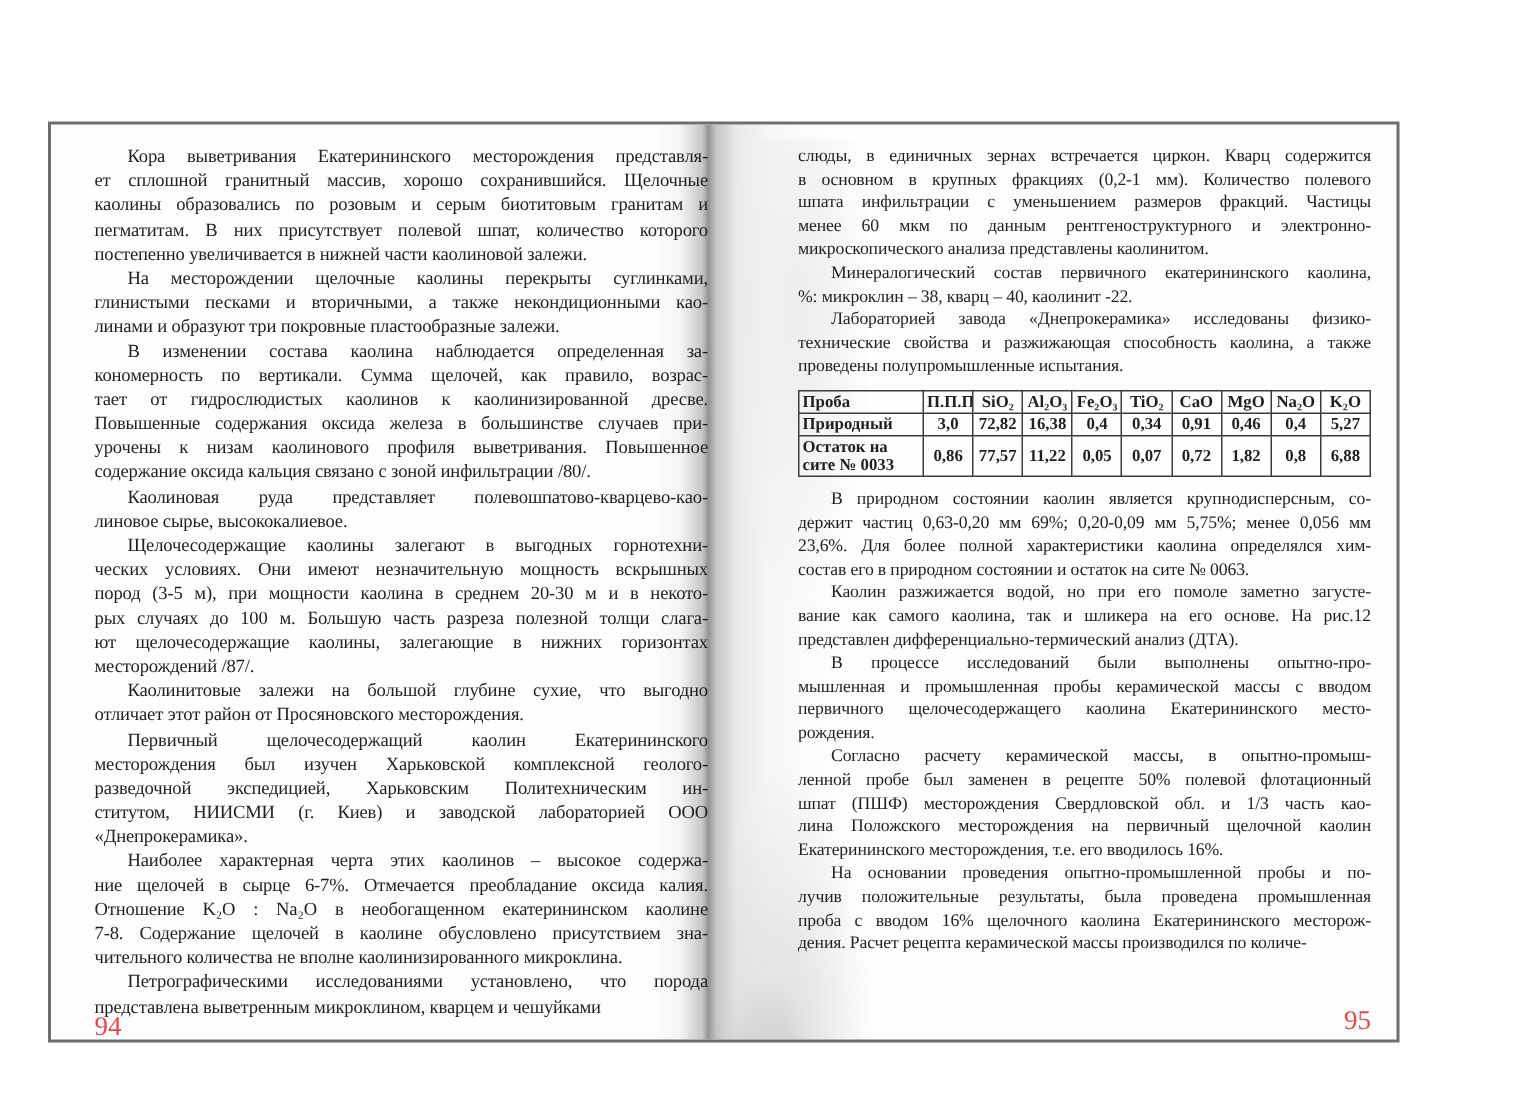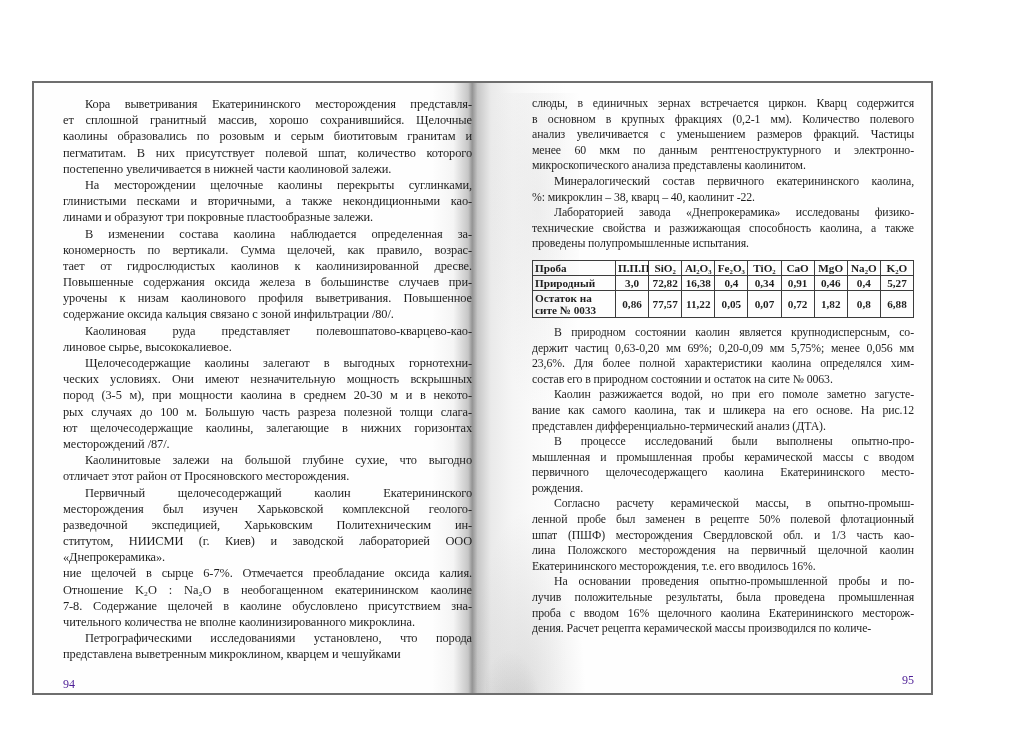--- a/index.html
+++ b/index.html
@@ -80,22 +80,22 @@
     vertical-align: middle;
     color: #1f1f1f;
     overflow: hidden;
   }
   table.chem-table th:first-child, table.chem-table td:first-child {
     width: 78px; text-align: left;
   }
 
   
   .pageno {
-    position: absolute; color: #4c1d95;
-    font-size: 12px; line-height: 14px;
+    position: absolute; color: #ef4444;
+    font-size: 18px; line-height: 14px;
   }
   .pageno-left  { left: 29px;  top: 594px; }
   .pageno-right { left: 498px; top: 590px; width: 382px; text-align: right; }
 </style>
 </head>
 <body>
 
 <div class="canvas">
   <div class="scan">
     <div class="gutter"></div>
@@ -141,35 +141,36 @@
           <div class="line last">отличает этот район от Просяновского месторождения.</div>
         </div>
         <div class="para">
           <div class="line indent">Первичный щелочесодержащий каолин Екатерининского</div>
           <div class="line">месторождения был изучен Харьковской комплексной геолого-</div>
           <div class="line">разведочной экспедицией, Харьковским Политехническим ин-</div>
           <div class="line">ститутом, НИИСМИ (г. Киев) и заводской лабораторией ООО</div>
           <div class="line last">«Днепрокерамика».</div>
         </div>
         <div class="para">
+          <div class="line indent">Наиболее характерная черта этих каолинов – высокое содержа-</div>
           <div class="line">ние щелочей в сырце 6-7%. Отмечается преобладание оксида калия.</div>
           <div class="line">Отношение K₂O : Na₂O в необогащенном екатерининском каолине</div>
           <div class="line">7-8. Содержание щелочей в каолине обусловлено присутствием зна-</div>
           <div class="line last">чительного количества не вполне каолинизированного микроклина.</div>
         </div>
         <div class="para">
           <div class="line indent">Петрографическими исследованиями установлено, что порода</div>
           <div class="line last">представлена выветренным микроклином, кварцем и чешуйками</div>
         </div>
       </div>
     <div class="col right-col">
         <div class="para">
           <div class="line">слюды, в единичных зернах встречается циркон. Кварц содержится</div>
           <div class="line">в основном в крупных фракциях (0,2-1 мм). Количество полевого</div>
-          <div class="line">анализ увеличивается с уменьшением размеров фракций. Частицы</div>
+          <div class="line">шпата инфильтрации с уменьшением размеров фракций. Частицы</div>
           <div class="line">менее 60 мкм по данным рентгеноструктурного и электронно-</div>
           <div class="line last">микроскопического анализа представлены каолинитом.</div>
         </div>
         <div class="para">
           <div class="line indent">Минералогический состав первичного екатерининского каолина,</div>
           <div class="line last">%: микроклин – 38, кварц – 40, каолинит -22.</div>
         </div>
         <div class="para">
           <div class="line indent">Лабораторией завода «Днепрокерамика» исследованы физико-</div>
           <div class="line">технические свойства и разжижающая способность каолина, а также</div>

